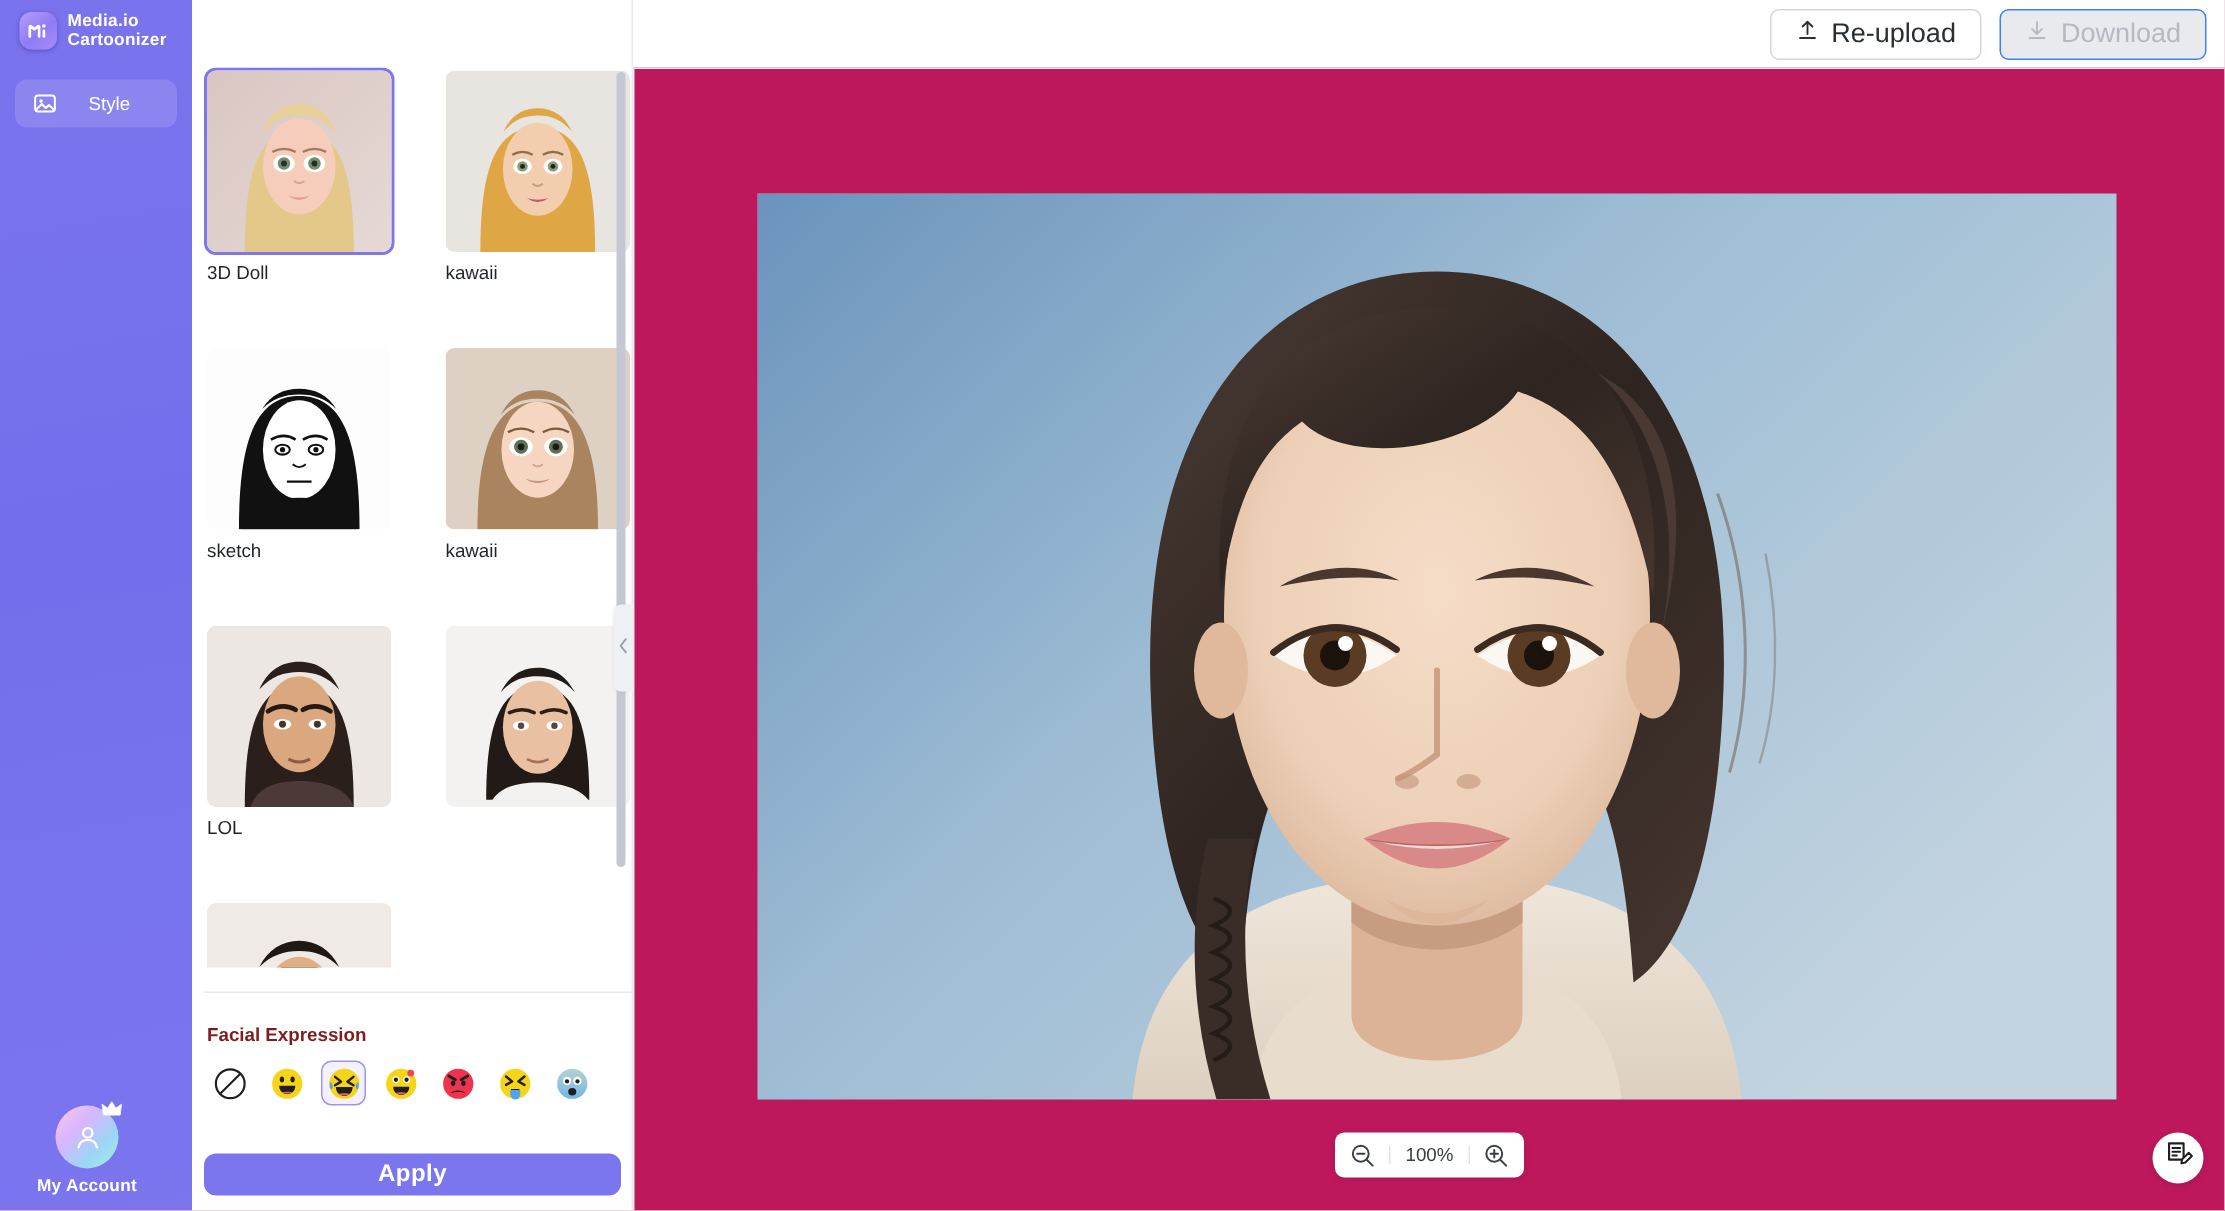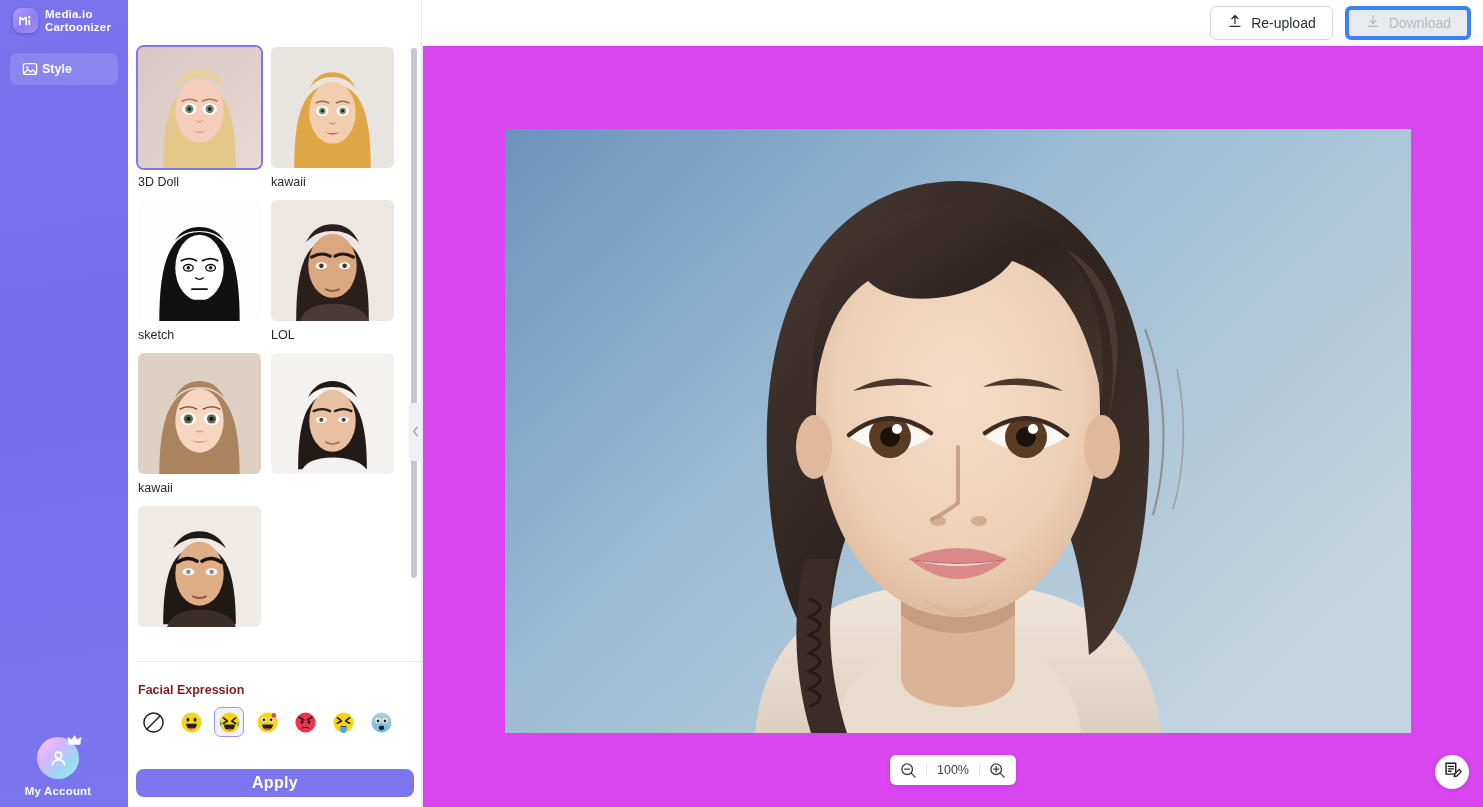--- a/index.html
+++ b/index.html
@@ -21,23 +21,23 @@
     width: 25px; height: 25px; border-radius: 8px; flex: 0 0 25px;
     background: linear-gradient(140deg, #b39dfb 0%, #8f7cf4 55%, #a98df8 100%);
     display: flex; align-items: center; justify-content: center;
     box-shadow: 0 1px 3px rgba(40,20,110,.35);
   }
   .brand-logo svg { display: block; }
   .brand-text { font-size: 11.5px; font-weight: bold; line-height: 12.5px; letter-spacing: .2px; }
 
   .nav { margin-top: 20px; padding: 0 10px; }
   .nav-item {
-    display: flex; align-items: center; gap: 4px;
+    display: flex; align-items: center; gap: 21px;
     height: 32px; padding: 0 12px; border-radius: 8px;
-    font-size: 12.5px; font-weight: bold; color: #fff;
+    font-size: 12.5px; font-weight: normal; color: #fff;
     background: rgba(255,255,255,.14); cursor: pointer;
   }
   .nav-item svg { display: block; flex: 0 0 16px; }
 
   .account {
     position: absolute; bottom: 10px; left: 0; width: 116px;
     display: flex; flex-direction: column; align-items: center; gap: 6px;
     cursor: pointer;
   }
   .avatar-wrap { position: relative; width: 42px; height: 42px; }
@@ -56,20 +56,21 @@
     border-right: 1px solid #e9eaee;
     display: flex; flex-direction: column;
   }
   .panel-scroll {
     position: absolute; left: 0; top: 45px; width: 294px; height: 600px;
     overflow: hidden; padding: 0 6px 0 6px;
   }
   .style-grid {
     display: grid; grid-template-columns: 127px 127px; column-gap: 6px; row-gap: 0;
     padding-left: 2px;
+    gap: 32px;
   }
   .style-cell { width: 127px; margin-bottom: 8px; }
   .thumb {
     width: 127px; height: 125px; border-radius: 8px; overflow: hidden;
     border: 2px solid transparent; position: relative; cursor: pointer;
   }
   .thumb.selected { border-color: #7d76ee; }
   .thumb .art { position: absolute; inset: 0; }
   .style-label {
     font-size: 12.5px; color: #1f2329; padding: 4px 0 0 2px; line-height: 16px;
@@ -106,29 +107,29 @@
   }
 
   
   .main { flex: 1; height: 807px; position: relative; background: #ffffff; }
   .topbar {
     height: 45px; display: flex; align-items: center; justify-content: flex-end;
     gap: 12px; padding-right: 12px; background: #fff;
   }
   .btn {
     display: flex; align-items: center; justify-content: center; gap: 8px;
-    height: 34px; padding: 0 16px; border-radius: 6px; font-size: 14px;
+    height: 34px; padding: 0 16px; border-radius: 6px; font-size: 18px;
     font-family: "Liberation Sans", sans-serif; cursor: pointer;
   }
   .btn-outline { background: #fff; border: 1px solid #d4d6dd; color: #2a2e35; }
-  .btn-disabled { background: #e9eaee; border: 4px solid #3b82f6; color: #b6b9c2; cursor: default; }
+  .btn-disabled { background: #e9eaee; border: 1px solid #3b82f6; color: #b6b9c2; cursor: default; }
 
   .canvas {
     position: absolute; left: 0; top: 45px; right: 0; bottom: 0;
-    background: #d946ef; border-top: 1px solid #e9eaee; border-left: 1px solid #e9eaee;
+    background: #be185d; border-top: 1px solid #e9eaee; border-left: 1px solid #e9eaee;
   }
   .photo-frame {
     position: absolute; left: 82px; top: 83px; width: 906px; height: 604px;
     background: #8fb0cc; overflow: hidden;
   }
   .photo { position: absolute; inset: 0; }
 
   .zoombar {
     position: absolute; left: 50%; transform: translateX(-50%); bottom: 22px;
     height: 30px; background: #fff; border-radius: 6px;
@@ -265,55 +266,55 @@
               <path d="M55 92h17" stroke="#111" stroke-width="1.6" fill="none"></path>
               <path d="M24 125c3-16 14-22 39.5-22S100 109 103 125" fill="#111"></path>
             </svg>
           </div>
           <div class="style-label">sketch</div>
         </div>
 
         <div class="style-cell">
           <div class="thumb">
             <svg class="art" viewBox="0 0 127 125" preserveAspectRatio="none">
-              <rect width="127" height="125" fill="#ece7e3"></rect>
-              <path d="M26 125c0-52 8-84 37.5-84S101 73 101 125z" fill="#2a1f1b"></path>
-              <ellipse cx="63.5" cy="68" rx="25" ry="33" fill="#dba77e"></ellipse>
-              <path d="M36 44c6-13 15-19 27.5-19S85 31 91 44c-8-9-17-12-27.5-12S44 35 36 44z" fill="#2a1f1b"></path>
-              <path d="M42 59q10-6 19-1M66 58q9-5 19 1" stroke="#241a14" stroke-width="3.2" fill="none" stroke-linecap="round"></path>
-              <ellipse cx="52" cy="68" rx="6" ry="3.6" fill="#fff"></ellipse>
-                <ellipse cx="76" cy="68" rx="6" ry="3.6" fill="#fff"></ellipse>
-              <circle cx="52" cy="68" r="2.4" fill="#4a3326"></circle>
-                <circle cx="76" cy="68" r="2.4" fill="#4a3326"></circle>
-              <path d="M56 92q7.5 4 15 0" stroke="#8c5a46" stroke-width="2" fill="none"></path>
-              <path d="M30 125c4-13 16-18 33.5-18S97 112 101 125z" fill="#4b3a37"></path>
-            </svg>
-          </div>
-          <div class="style-label">LOL</div>
-        </div>
-
-        <div class="style-cell">
-          <div class="thumb">
-            <svg class="art" viewBox="0 0 127 125" preserveAspectRatio="none">
               <rect width="127" height="125" fill="#ded0c2"></rect>
               <path d="M22 125c0-55 11-88 41.5-88S105 70 105 125z" fill="#a9845f"></path>
               <ellipse cx="63.5" cy="70" rx="25" ry="33" fill="#f6d6c0"></ellipse>
               <path d="M38 46c6-12 15-17 25.5-17S83 34 89 46c-7-8-15-11-25.5-11S45 38 38 46z" fill="#a9845f"></path>
               <ellipse cx="52" cy="68" rx="8" ry="6.5" fill="#fff"></ellipse>
                 <ellipse cx="76" cy="68" rx="8" ry="6.5" fill="#fff"></ellipse>
               <circle cx="52" cy="68" r="4.8" fill="#5f6f53"></circle>
                 <circle cx="76" cy="68" r="4.8" fill="#5f6f53"></circle>
               <circle cx="52" cy="68" r="2.3" fill="#1a1a1a"></circle>
                 <circle cx="76" cy="68" r="2.3" fill="#1a1a1a"></circle>
               <path d="M43 58q9-5 18 0M67 58q9-5 18 0" stroke="#7d5a3d" stroke-width="1.7" fill="none"></path>
               <path d="M55 90q8.5 6 17 0q-8.5 3-17 0z" fill="#cf8e87"></path>
               <path d="M60 80q3.5 3 7 0" stroke="#d0a48f" stroke-width="1.3" fill="none"></path>
             </svg>
           </div>
           <div class="style-label">kawaii</div>
+        </div>
+
+        <div class="style-cell">
+          <div class="thumb">
+            <svg class="art" viewBox="0 0 127 125" preserveAspectRatio="none">
+              <rect width="127" height="125" fill="#ece7e3"></rect>
+              <path d="M26 125c0-52 8-84 37.5-84S101 73 101 125z" fill="#2a1f1b"></path>
+              <ellipse cx="63.5" cy="68" rx="25" ry="33" fill="#dba77e"></ellipse>
+              <path d="M36 44c6-13 15-19 27.5-19S85 31 91 44c-8-9-17-12-27.5-12S44 35 36 44z" fill="#2a1f1b"></path>
+              <path d="M42 59q10-6 19-1M66 58q9-5 19 1" stroke="#241a14" stroke-width="3.2" fill="none" stroke-linecap="round"></path>
+              <ellipse cx="52" cy="68" rx="6" ry="3.6" fill="#fff"></ellipse>
+                <ellipse cx="76" cy="68" rx="6" ry="3.6" fill="#fff"></ellipse>
+              <circle cx="52" cy="68" r="2.4" fill="#4a3326"></circle>
+                <circle cx="76" cy="68" r="2.4" fill="#4a3326"></circle>
+              <path d="M56 92q7.5 4 15 0" stroke="#8c5a46" stroke-width="2" fill="none"></path>
+              <path d="M30 125c4-13 16-18 33.5-18S97 112 101 125z" fill="#4b3a37"></path>
+            </svg>
+          </div>
+          <div class="style-label">LOL</div>
         </div>
 
         <div class="style-cell">
           <div class="thumb">
             <svg class="art" viewBox="0 0 127 125" preserveAspectRatio="none">
               <rect width="127" height="125" fill="#f4f2f0"></rect>
               <path d="M28 120c0-48 8-78 35.5-78S99 72 99 120z" fill="#221a16"></path>
               <ellipse cx="63.5" cy="70" rx="24" ry="32" fill="#e9c0a2"></ellipse>
               <path d="M38 46c6-12 15-17 25.5-17S83 34 89 46c-7-8-15-11-25.5-11S45 38 38 46z" fill="#221a16"></path>
               <path d="M44 60q9-4 17 0M66 60q9-4 17 0" stroke="#2a201b" stroke-width="2.4" fill="none" stroke-linecap="round"></path>

